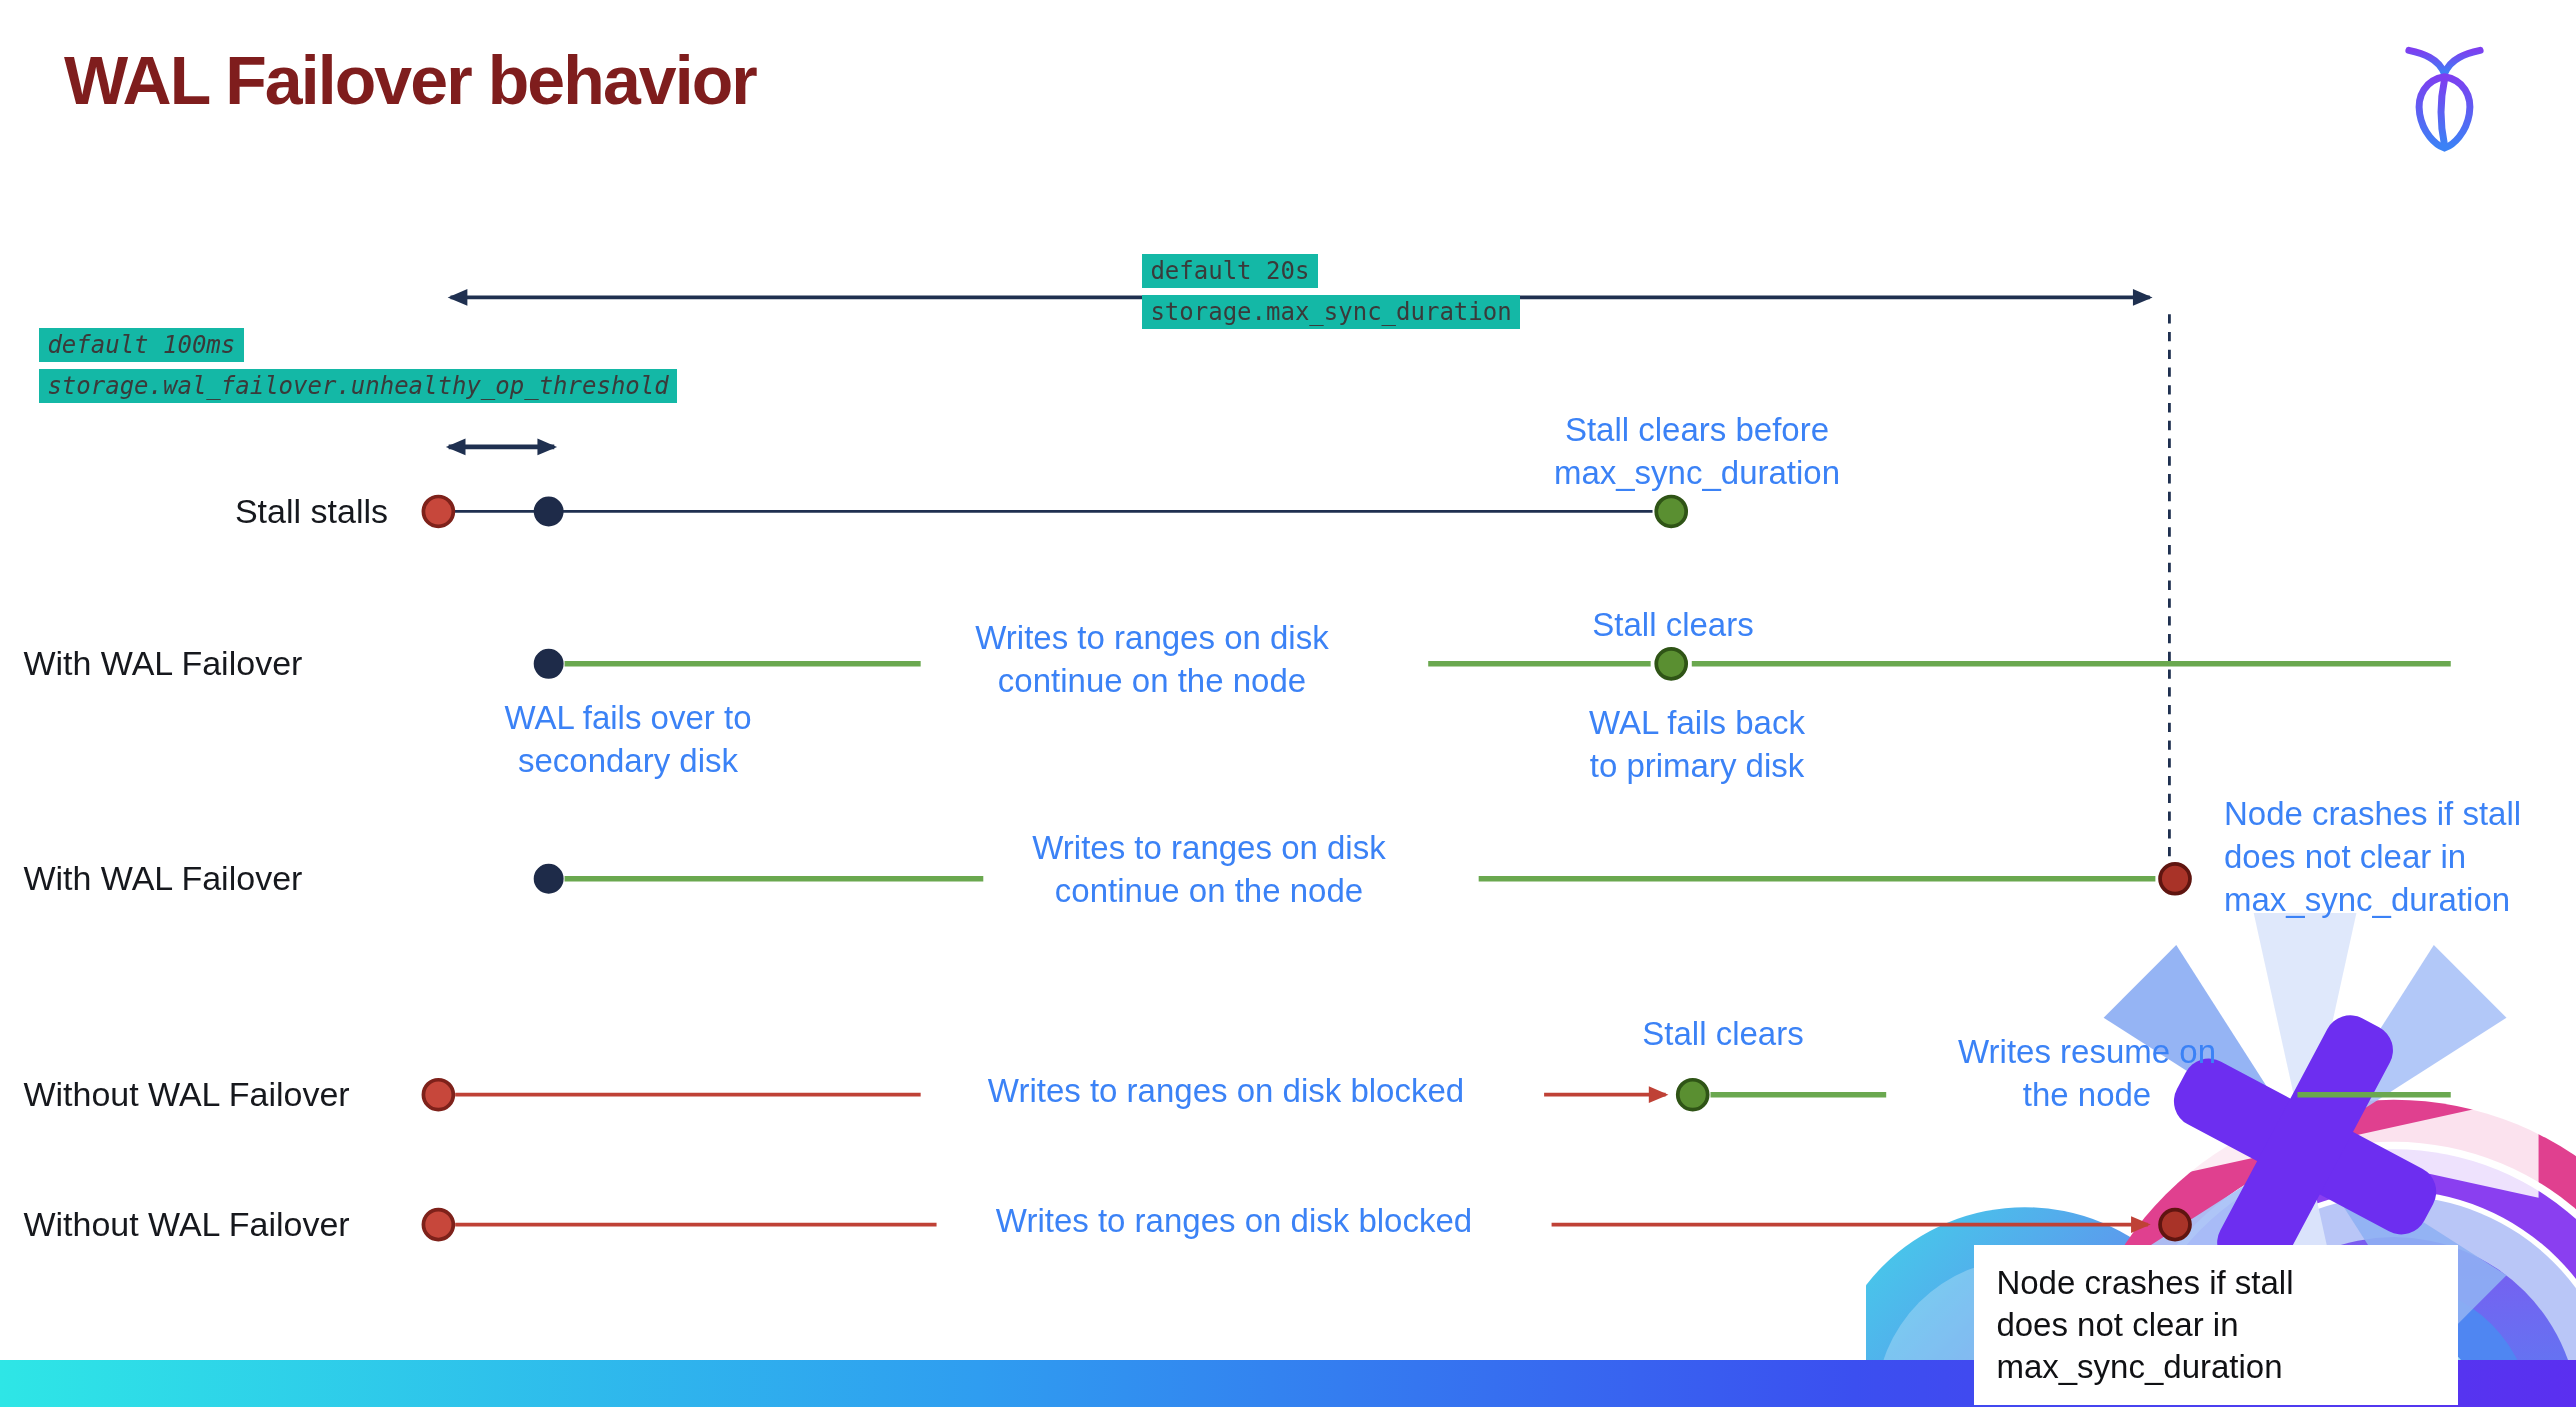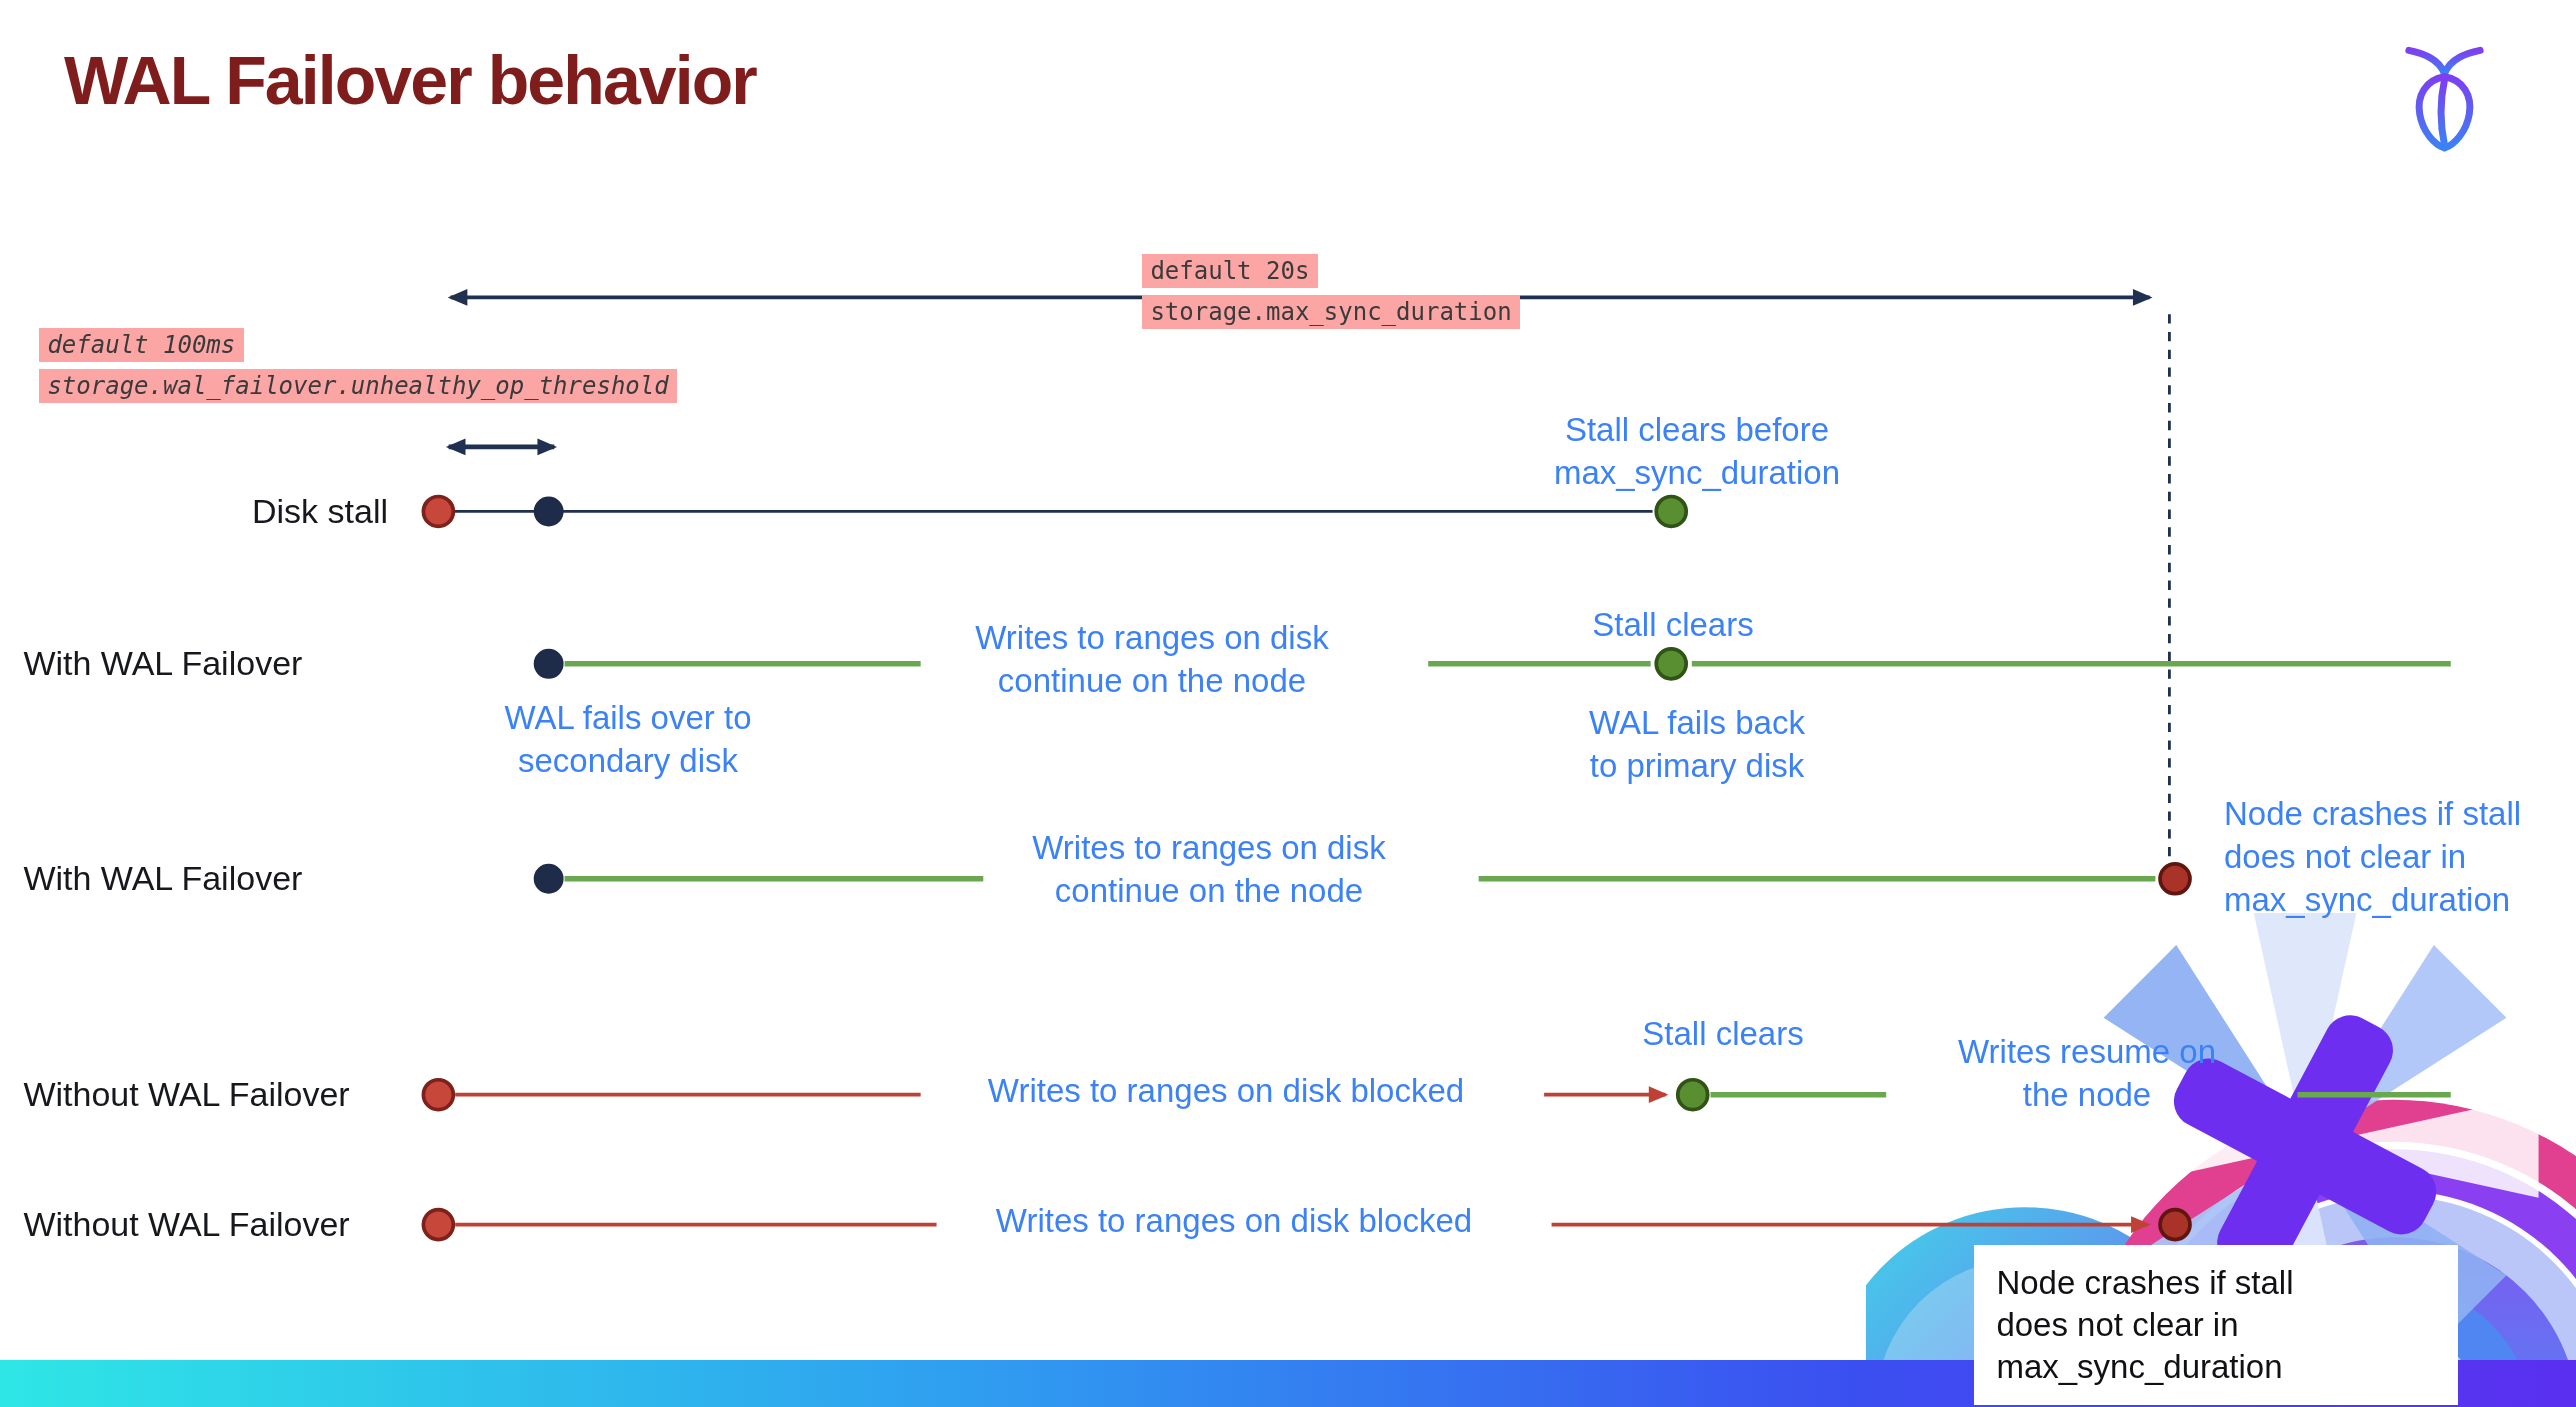--- a/index.html
+++ b/index.html
@@ -20,21 +20,21 @@
   .title{
     position:absolute;left:64px;top:41px;
     font-size:68px;font-weight:bold;letter-spacing:-1.9px;color:#7f1d1d;
   }
   .lbl{position:absolute;font-size:33px;line-height:43px;color:#3b82f6;white-space:pre-line;}
   .center{transform:translateX(-50%);text-align:center;}
   .row-label{font-size:34px;color:#16181d;}
   .right-align{text-align:right;}
   .code{position:absolute;font-family:"DejaVu Sans Mono", monospace;font-size:24px;line-height:28px;color:#3a3a3a;}
   .code .code-line{margin-bottom:7.5px;}
-  .code span{background:#fca5a5;padding:2.8px 8.4px;display:inline-block;}
+  .code span{background:#14b8a6;padding:2.8px 8.4px;display:inline-block;}
   .crash-box{
     position:absolute;left:1974px;top:1245px;width:439px;
     background:#ffffff;padding:17px 22.4px;
     font-size:33px;line-height:42px;white-space:pre-line;z-index:5;
   }
   .logo{position:absolute;left:2398px;top:45px;width:93px;height:110px;}
 </style>
 </head>
 <body>
 
@@ -148,21 +148,21 @@
   <div class="code" style="left:1142px;top:254px;">
     <div class="code-line"><span>default 20s</span></div>
     <div class="code-line"><span>storage.max_sync_duration</span></div>
   </div>
 
   <div class="code" style="left:39px;top:328px;font-style:italic;">
     <div class="code-line"><span>default 100ms</span></div>
     <div class="code-line"><span>storage.wal_failover.unhealthy_op_threshold</span></div>
   </div>
 
-  <div class="lbl row-label right-align" style="left:154px;top:490px;width:234px;">Disk stall</div>
+  <div class="lbl row-label right-align" style="left:154px;top:490px;width:234px;">Stall stalls</div>
   <div class="lbl row-label" style="left:23.4px;top:642px;">With WAL Failover</div>
   <div class="lbl row-label" style="left:23.4px;top:857px;">With WAL Failover</div>
   <div class="lbl row-label" style="left:23.4px;top:1073px;">Without WAL Failover</div>
   <div class="lbl row-label" style="left:23.4px;top:1203px;">Without WAL Failover</div>
 
   <div class="lbl center" style="left:1697px;top:408px;">Stall clears before
 max_sync_duration</div>
   <div class="lbl center" style="left:1152px;top:616px;">Writes to ranges on disk
 continue on the node</div>
   <div class="lbl center" style="left:1673px;top:603px;">Stall clears</div>

